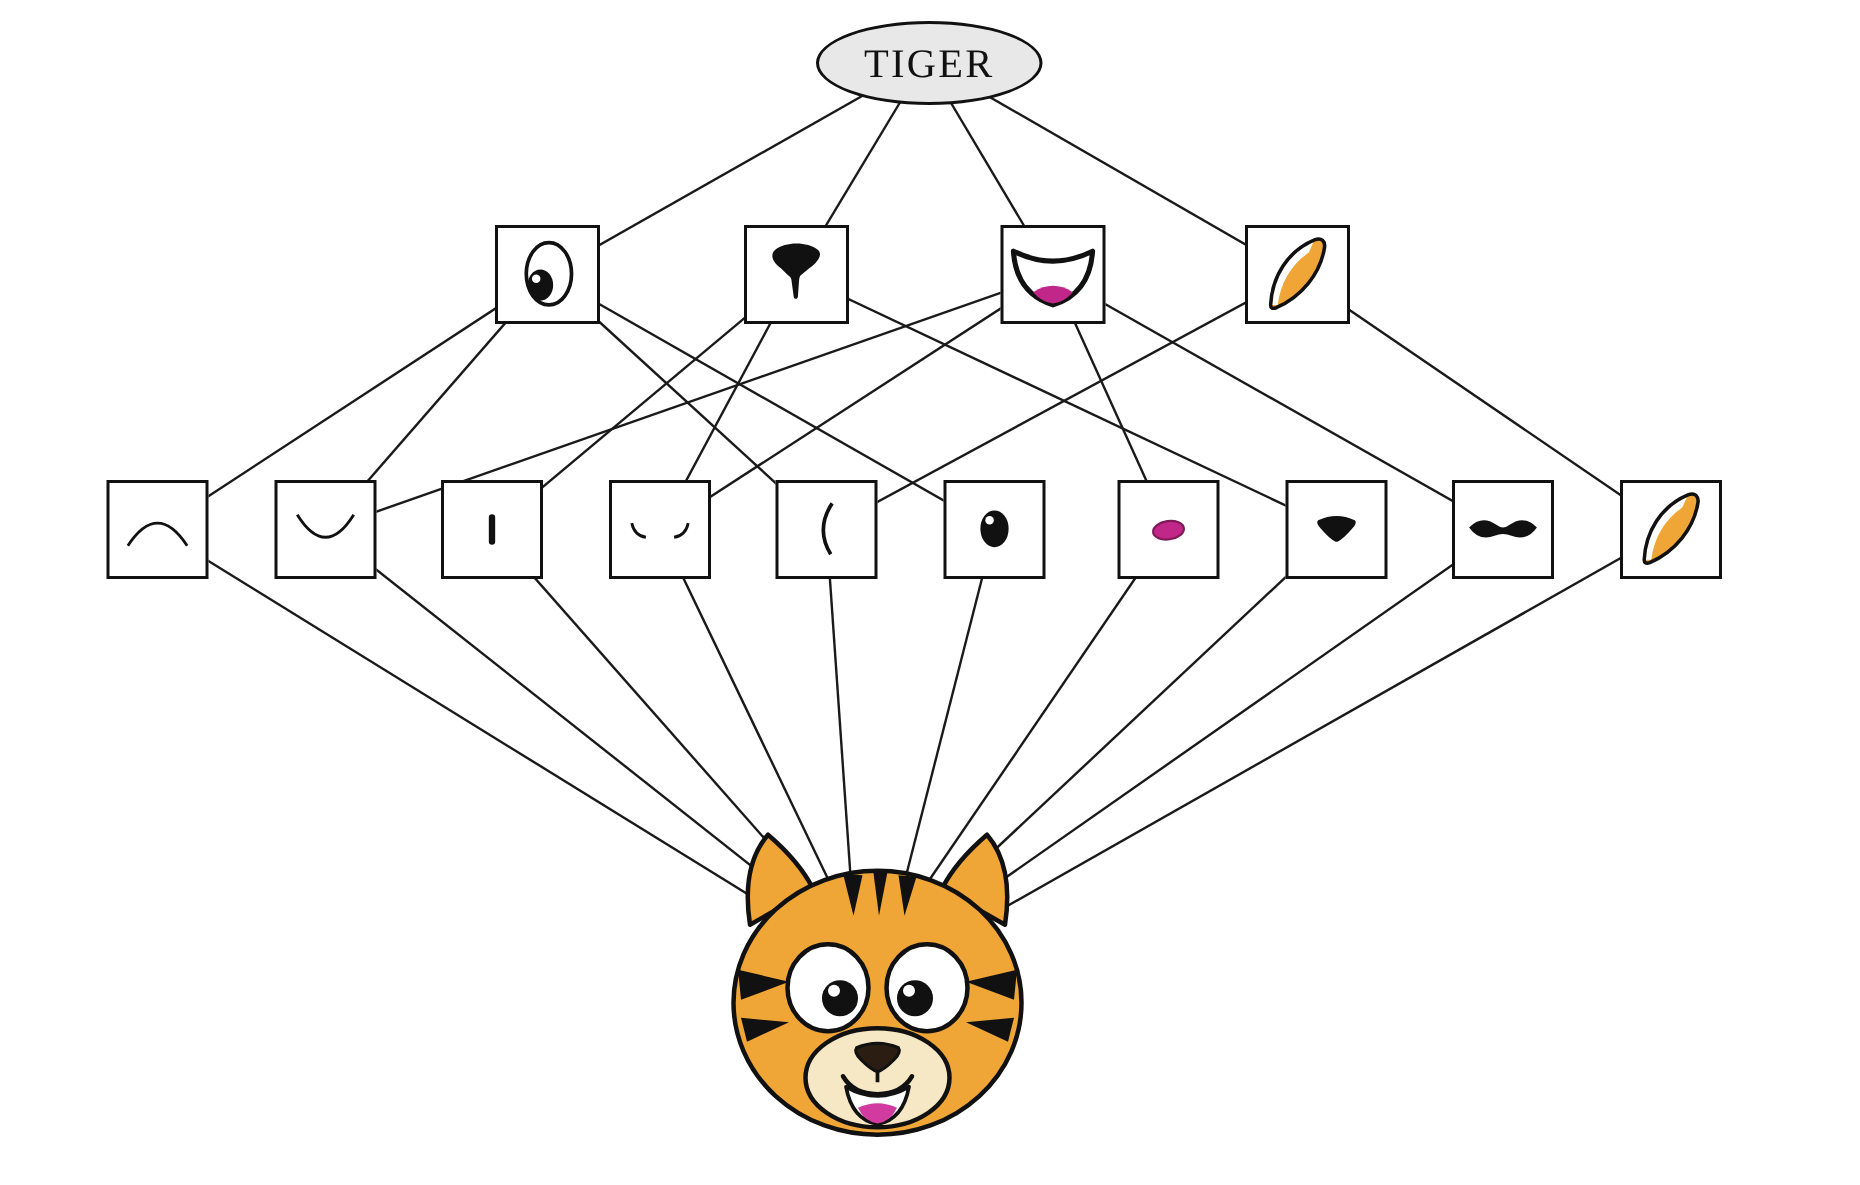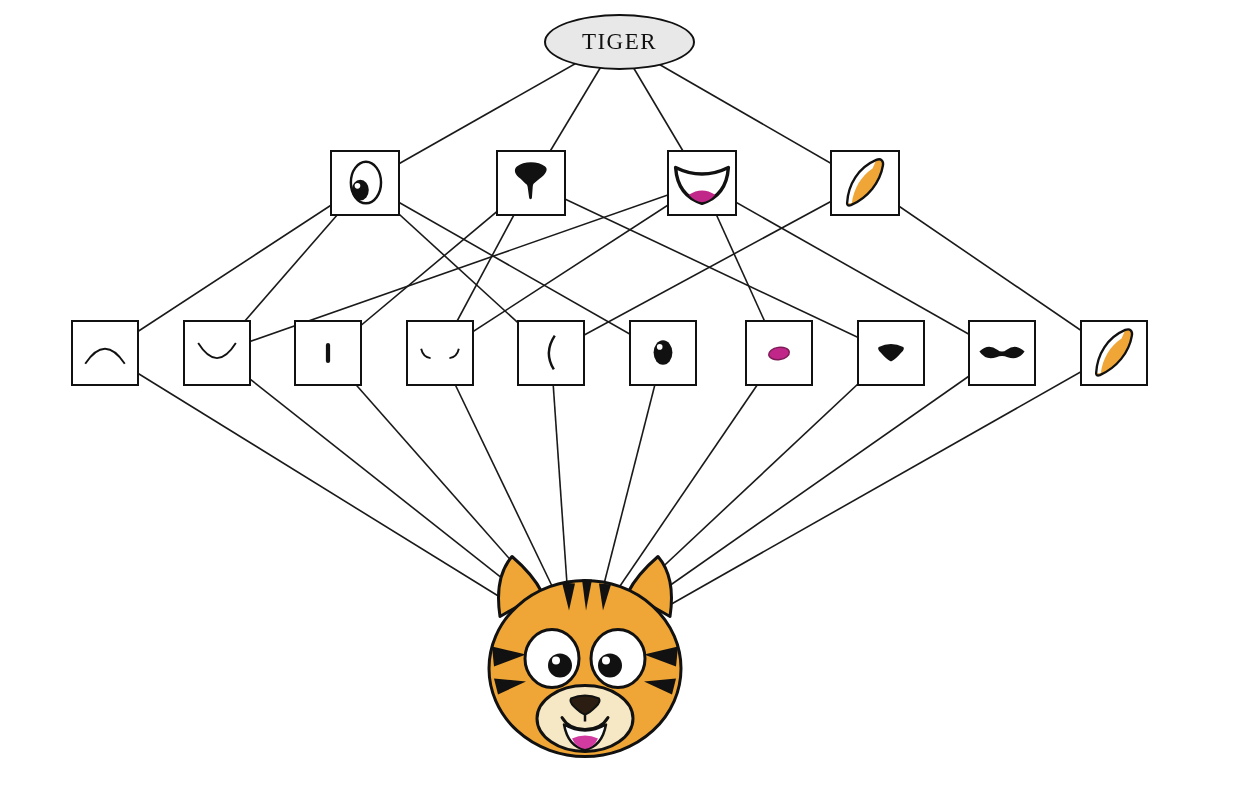--- a/index.html
+++ b/index.html
@@ -8,21 +8,21 @@
   .edges{position:absolute;left:0;top:0;width:1240px;height:790px;z-index:0;}
   .edges line{stroke:#1a1a1a;stroke-width:1.6;}
   .node{position:absolute;box-sizing:border-box;background:#fff;border:2px solid #111;
         display:flex;align-items:center;justify-content:center;z-index:1;}
   .mid{width:70px;height:66px;top:150px;}
   .low{width:68px;height:66px;top:320px;}
   .node svg{width:100%;height:100%;display:block;}
   .root{position:absolute;left:544px;top:14px;width:147px;height:52px;background:#e8e8e8;
         border:2.5px solid #111;border-radius:50%;display:flex;align-items:center;
         justify-content:center;z-index:1;}
-  .root span{font-family:"Liberation Serif", serif;font-size:23px;color:#111;
+  .root span{font-family:"Liberation Serif", serif;font-size:27px;color:#111;
              letter-spacing:1.5px;text-align:center;}
   .tiger{position:absolute;left:470px;top:545px;width:230px;height:218px;z-index:1;}
   .tiger svg{width:100%;height:100%;display:block;}
 </style>
 </head>
 <body>
 
 <div class="canvas">
 
   <svg class="edges" aria-hidden="true">

